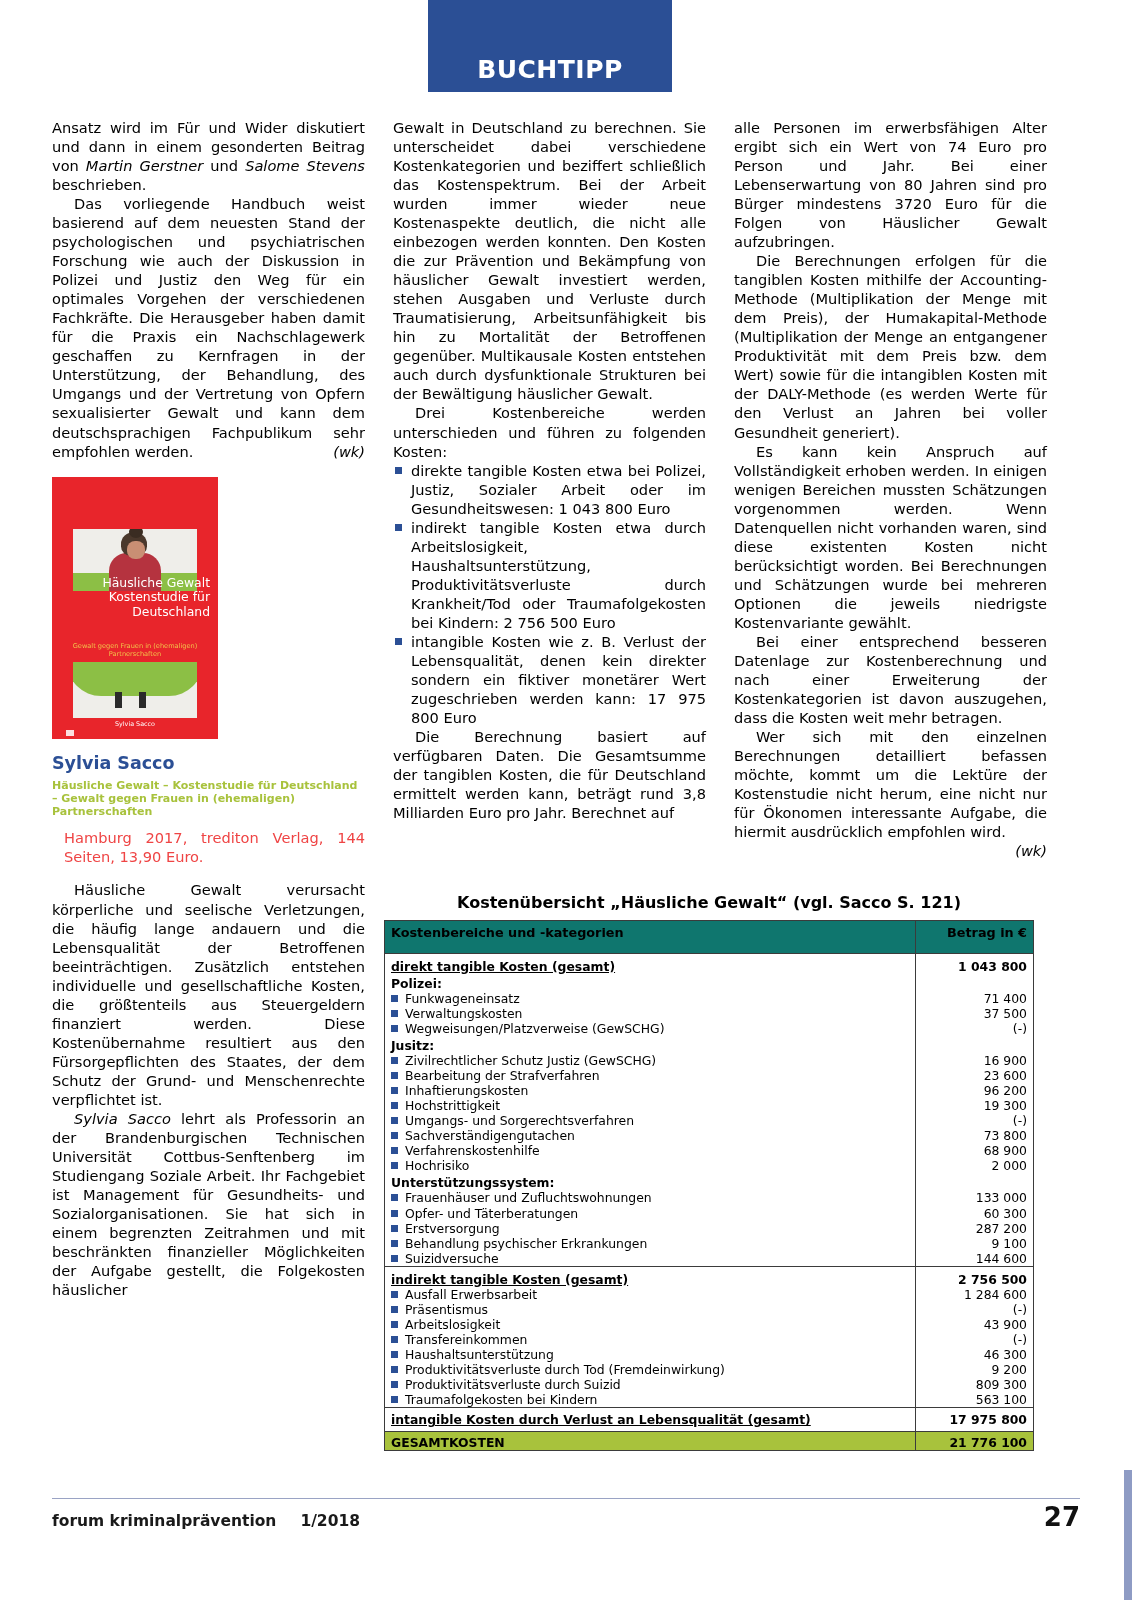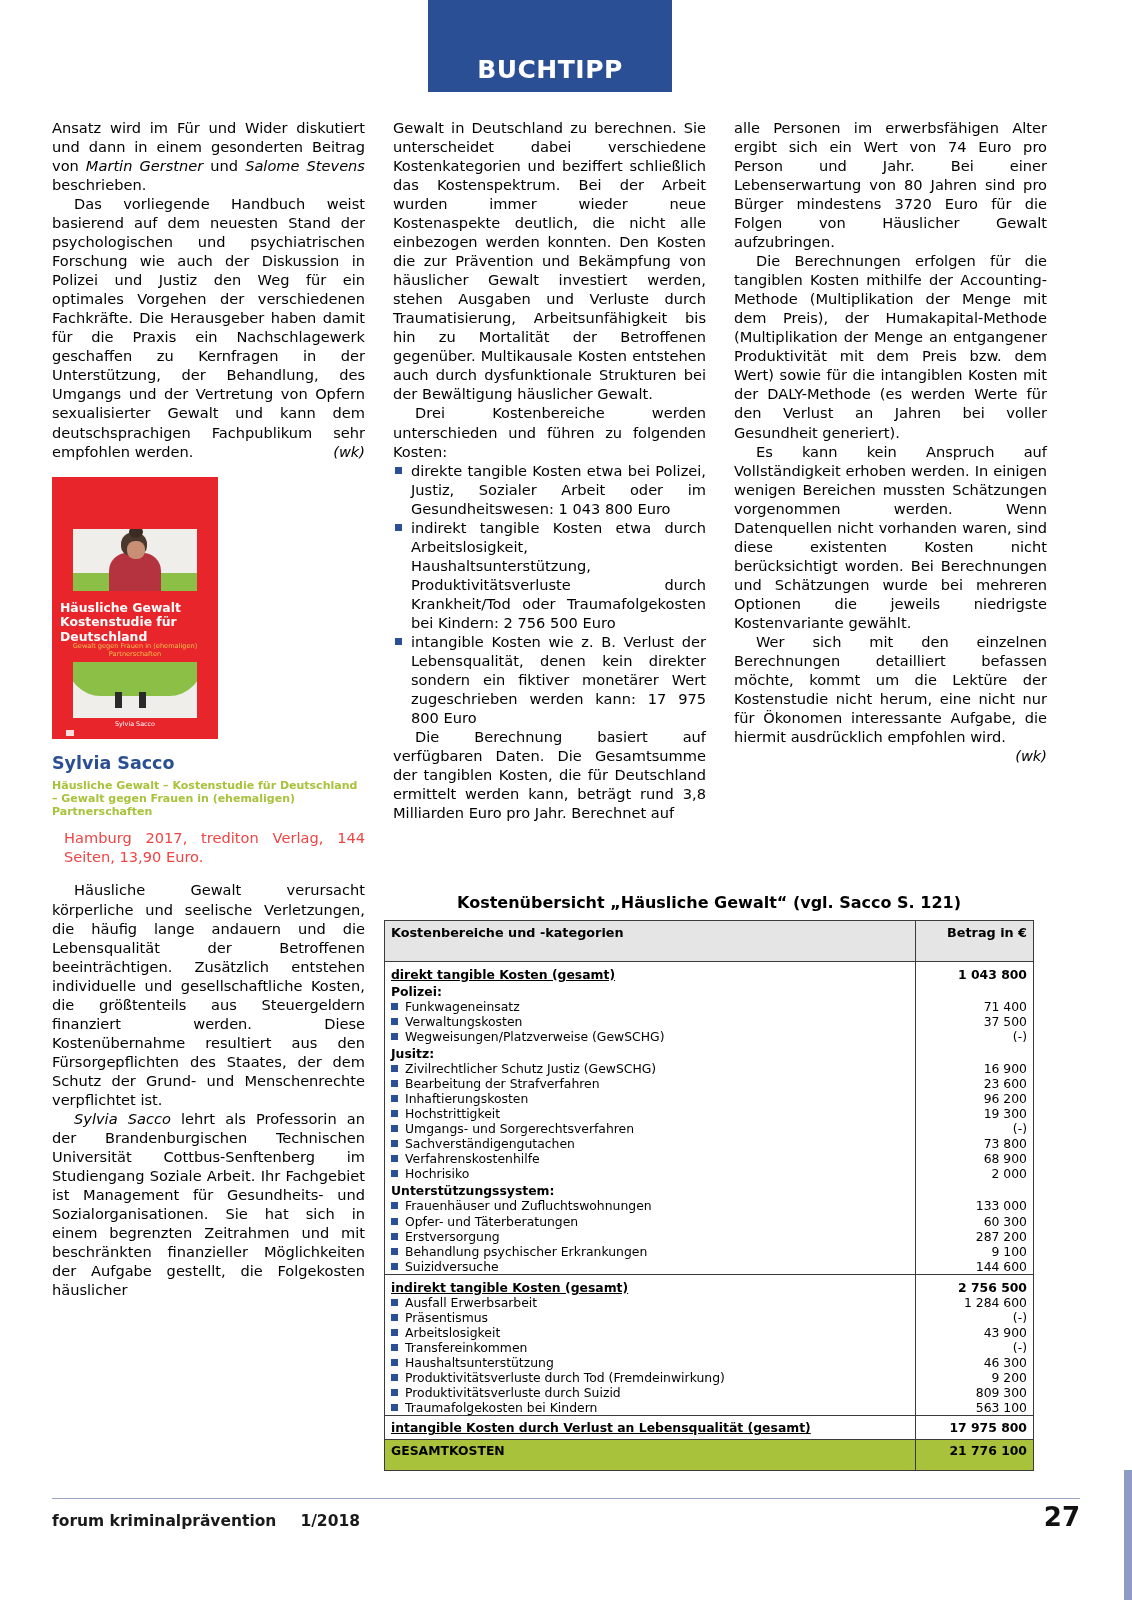--- a/index.html
+++ b/index.html
@@ -108,25 +108,25 @@
   #cover .photo-top .body {
     position: absolute; left: 36px; top: 24px; width: 52px; height: 38px;
     background: #b5333f; border-radius: 18px 18px 0 0;
   }
   #cover .photo-top .face {
     position: absolute; left: 54px; top: 12px; width: 18px; height: 18px;
     background: #c98f74; border-radius: 45%;
   }
   #cover .cover-title {
     position: absolute;
-    left: 8px; right: 8px; top: 124px;
-    text-align: left;
+    left: 8px; right: 8px; top: 99px;
+    text-align: right;
     color: #ffffff;
     font-size: 12.4px;
-    font-weight: bold;
+    font-weight: normal;
     line-height: 1.18;
   }
   #cover .cover-sub {
     position: absolute;
     left: 10px; right: 10px; top: 165px;
     text-align: center;
     color: #f2c24a;
     font-size: 6.6px;
     line-height: 1.25;
   }
@@ -209,25 +209,25 @@
     vertical-align: top;
     line-height: 1.215;
   }
   table.cost td.amt {
     text-align: right;
     width: 118px;
     border-left: 1.5px solid #3b3b3b;
     white-space: nowrap;
   }
   tr.hdr td {
-    background: #e5e5e5;
+    background: #0f766e;
     font-weight: bold;
     font-size: 12.8px;
     padding-top: 4px;
-    padding-bottom: 20px;
+    padding-bottom: 12px;
     border-bottom: 1.5px solid #3b3b3b;
   }
   tr.group-head td.lbl span.u {
     font-weight: bold;
     text-decoration: underline;
   }
   tr.group-head td { padding-top: 5px; }
   tr.group-head td.amt { font-weight: bold; }
   tr.subhead td.lbl { font-weight: bold; padding-top: 2px; }
   tr.item td.lbl { padding-left: 6px; }
@@ -237,21 +237,21 @@
     background: #2b4f95;
     margin-right: 7px;
     vertical-align: 1px;
   }
   tr.sep-top td { border-top: 1.5px solid #3b3b3b; }
   tr.total td {
     background: #a8c23c;
     font-weight: bold;
     border-top: 1.5px solid #3b3b3b;
     padding-top: 3px;
-    padding-bottom: 12px;
+    padding-bottom: 0;
   }
   tr.intangible td { font-weight: bold; padding-top: 4px; padding-bottom: 4px; }
   tr.intangible td.lbl span.u { text-decoration: underline; }
 
   
   #footer-line {
     position: absolute;
     left: 52px;
     top: 1498px;
     width: 1028px;
@@ -339,20 +339,21 @@
       <li>indirekt tangible Kosten etwa durch Arbeitslosigkeit, Haushaltsunterstützung, Produktivitätsverluste durch Krankheit/Tod oder Traumafolgekosten bei Kindern: 2 756 500 Euro</li>
       <li>intangible Kosten wie z. B. Verlust der Lebensqualität, denen kein direkter sondern ein fiktiver monetärer Wert zugeschrieben werden kann: 17 975 800 Euro</li>
     </ul>
     <p class="indent">Die Berechnung basiert auf verfügbaren Daten. Die Gesamtsumme der tangiblen Kosten, die für Deutschland ermittelt werden kann, beträgt rund 3,8 Milliarden Euro pro Jahr. Berechnet auf</p>
   </div>
 
   <div class="col">
     <p>alle Personen im erwerbsfähigen Alter ergibt sich ein Wert von 74 Euro pro Person und Jahr. Bei einer Lebenserwartung von 80 Jahren sind pro Bürger mindestens 3720 Euro für die Folgen von Häuslicher Gewalt aufzubringen.</p>
     <p class="indent">Die Berechnungen erfolgen für die tangiblen Kosten mithilfe der Accounting-Methode (Multiplikation der Menge mit dem Preis), der Humakapital-Methode (Multiplikation der Menge an entgangener Produktivität mit dem Preis bzw. dem Wert) sowie für die intangiblen Kosten mit der DALY-Methode (es werden Werte für den Verlust an Jahren bei voller Gesundheit generiert).</p>
     <p class="indent">Es kann kein Anspruch auf Vollständigkeit erhoben werden. In einigen wenigen Bereichen mussten Schätzungen vorgenommen werden. Wenn Datenquellen nicht vorhanden waren, sind diese existenten Kosten nicht berücksichtigt worden. Bei Berechnungen und Schätzungen wurde bei mehreren Optionen die jeweils niedrigste Kostenvariante gewählt.</p>
+    <p class="indent">Bei einer entsprechend besseren Datenlage zur Kostenberechnung und nach einer Erweiterung der Kostenkategorien ist davon auszugehen, dass die Kosten weit mehr betragen.</p>
     <p class="indent"><span>Wer sich mit den einzelnen Berechnungen detailliert befassen möchte, kommt um die Lektüre der Kostenstudie nicht herum, eine nicht nur für Ökonomen interessante Aufgabe, die hiermit ausdrücklich empfohlen wird.</span><span class="sig">(wk)</span></p>
   </div>
 </div>
 
 <div id="table-wrap">
   <div id="table-caption"><span>Kostenübersicht „Häusliche Gewalt“</span><span class="light"> (vgl. Sacco S. 121)</span></div>
   <table class="cost">
     <tbody id="table-body">
       <tr class="hdr">
         <td class="lbl">Kostenbereiche und -kategorien</td>

